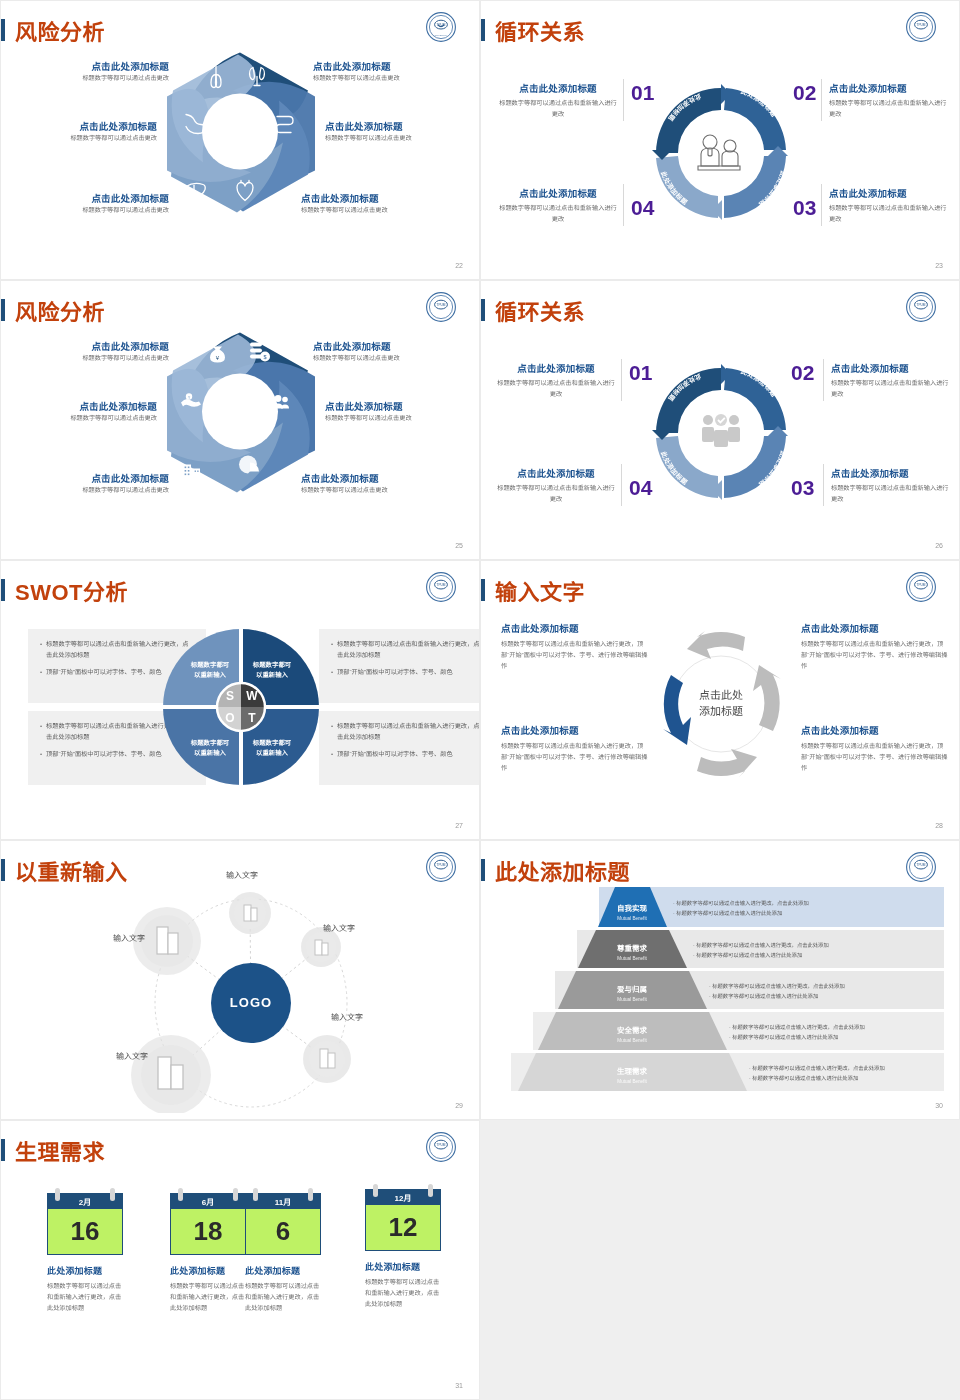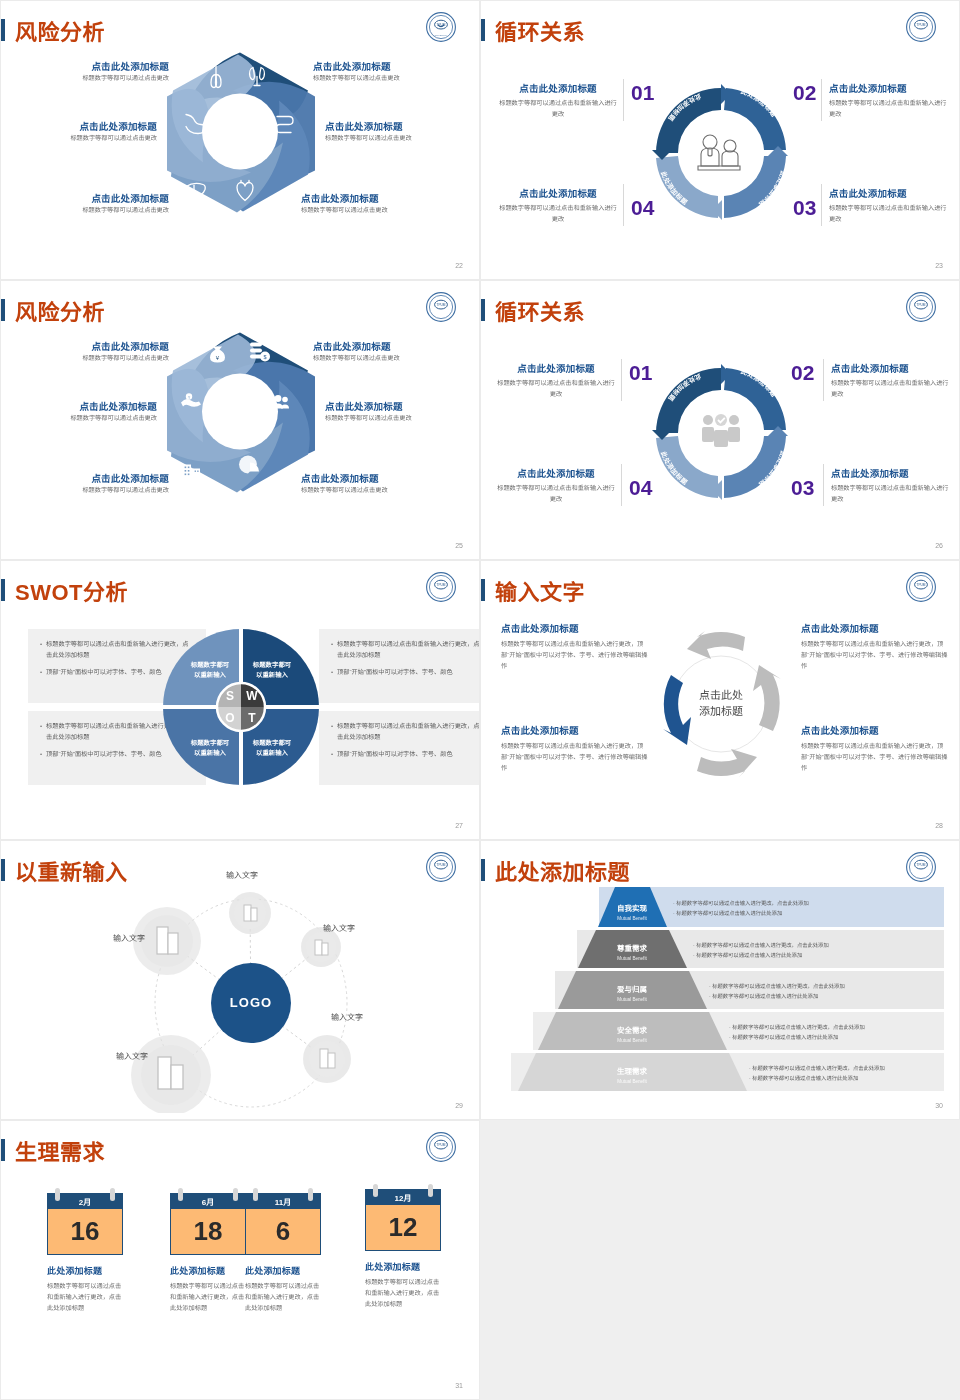--- a/index.html
+++ b/index.html
@@ -50,21 +50,21 @@
   .hub-lbl { position:absolute; font-size:8px; color:#4a4a4a; white-space:nowrap; }
 
   
   .pyr-txt { position:absolute; font-size:5.3px; color:#5a5a5a; line-height:1.85; }
   .pyr-txt div { white-space:nowrap; }
 
   
   .cal { position:absolute; width:76px; }
   .cal-top { height:16px; background:#1f4e79; display:flex; align-items:center; justify-content:center;
              color:#fff; font-size:8px; font-weight:bold; }
-  .cal-body { height:46px; border:1.4px solid #1f4e79; border-top:none; background:#fdba74;
+  .cal-body { height:46px; border:1.4px solid #1f4e79; border-top:none; background:#bef264;
               display:flex; align-items:center; justify-content:center;
               font-size:26px; font-weight:bold; color:#2b2b2b; }
   .cal-ring { position:absolute; top:-5px; width:5px; height:13px; background:#d6d6d6; border-radius:2.5px; }
   .cal-cap { margin-top:9px; }
   .cal-cap .ttl { font-size:9px; }
   .cal-cap .sub { margin-top:4px; }
 </style>
 </head>
 <body>
 

